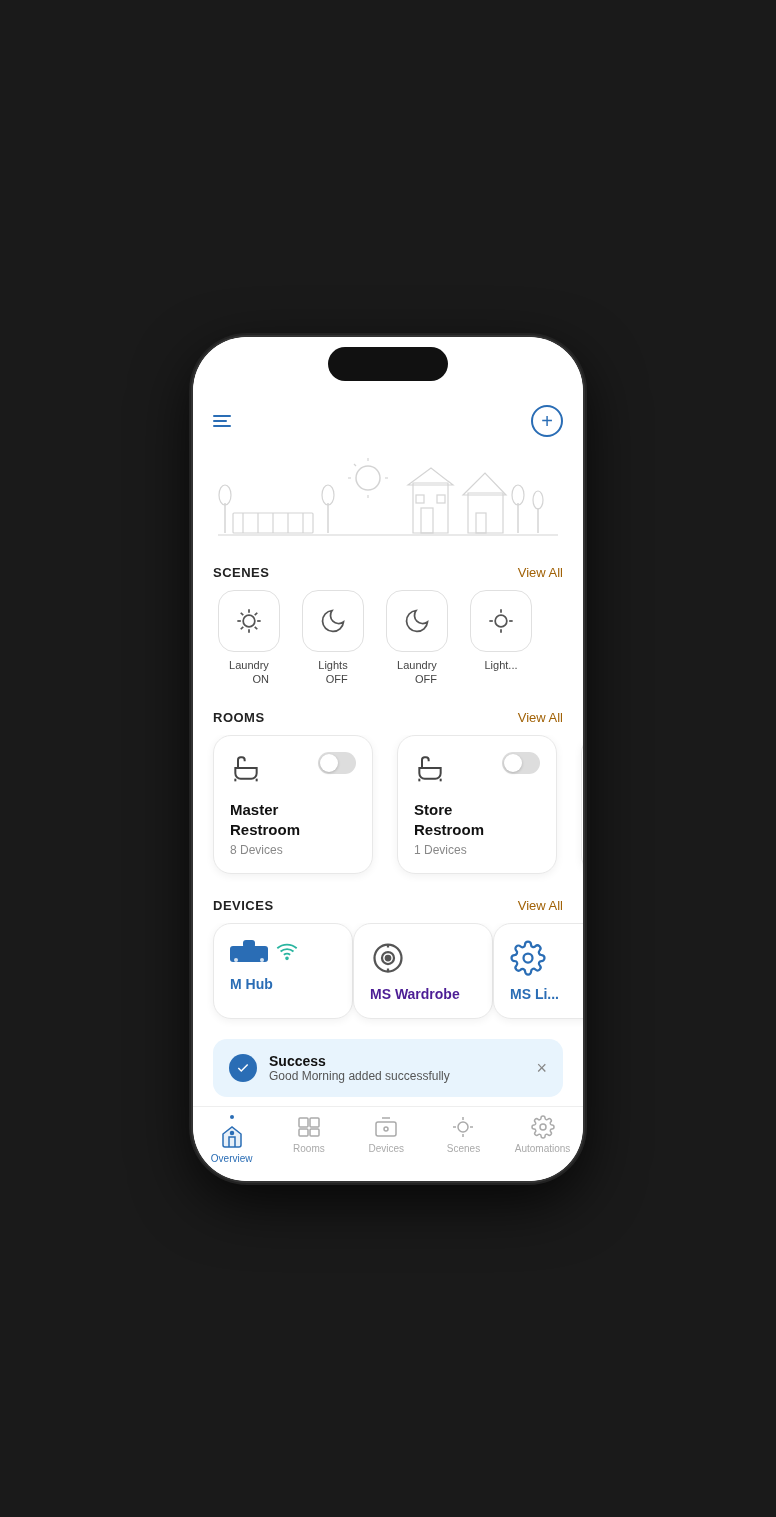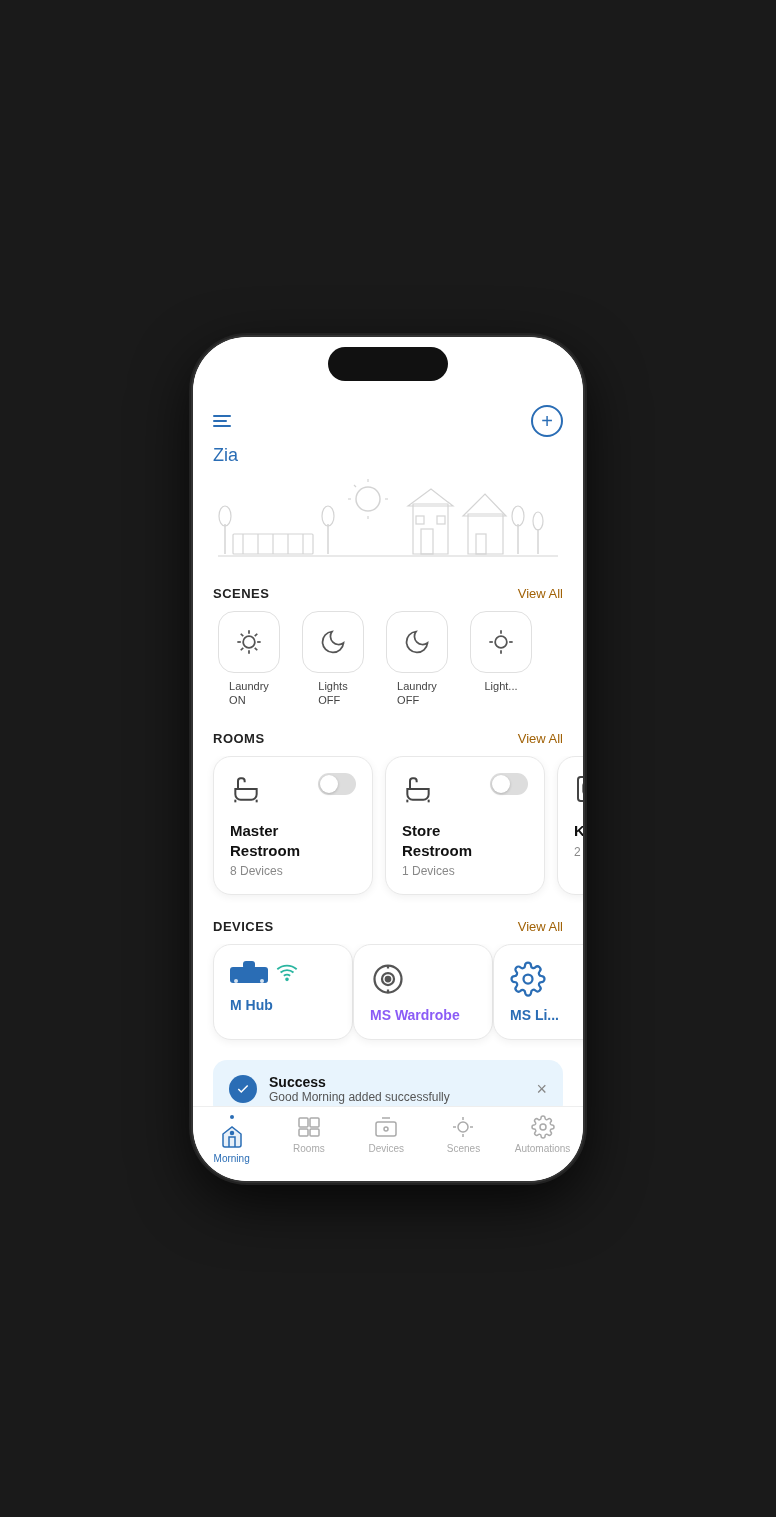--- a/index.html
+++ b/index.html
@@ -157,28 +157,28 @@
     .scene-icon-box svg {
       width: 28px;
       height: 28px;
       stroke: #555;
       fill: none;
       stroke-width: 1.5;
     }
     .scene-label {
       font-size: 11px;
       color: #444;
-      text-align: left;
+      text-align: right;
       line-height: 1.3;
     }
 
     
     .rooms-scroll {
       display: flex;
-      gap: 12px;
+      gap: 24px;
       padding: 0 20px 12px;
       overflow-x: auto;
       scrollbar-width: none;
     }
     .rooms-scroll::-webkit-scrollbar { display: none; }
     .room-card {
       min-width: 160px;
       background: #fff;
       border-radius: 18px;
       padding: 16px;
@@ -357,21 +357,20 @@
       <div class="header">
         <div class="menu-icon">
           <span></span>
           <span></span>
           <span></span>
         </div>
         <div class="add-btn">+</div>
       </div>
 
       <div class="welcome-section">
-        <div class="welcome-subtitle">Zia</div>
       </div>
 
       <div class="house-illustration">
         <svg width="100%" height="100" viewBox="0 0 350 100" fill="none" xmlns="http://www.w3.org/2000/svg" opacity="0.25">
 
           <rect x="20" y="60" width="80" height="20" rx="1" stroke="#555" stroke-width="1.2" fill="none"></rect>
           <line x1="30" y1="60" x2="30" y2="80" stroke="#555" stroke-width="1.2"></line>
           <line x1="45" y1="60" x2="45" y2="80" stroke="#555" stroke-width="1.2"></line>
           <line x1="60" y1="60" x2="60" y2="80" stroke="#555" stroke-width="1.2"></line>
           <line x1="75" y1="60" x2="75" y2="80" stroke="#555" stroke-width="1.2"></line>
@@ -550,21 +549,21 @@
         <div class="device-card">
           <div class="device-icons">
             <svg width="36" height="36" viewBox="0 0 24 24" fill="none" stroke="#555" stroke-width="1.5">
               <circle cx="12" cy="12" r="9"></circle>
               <circle cx="12" cy="12" r="4"></circle>
               <circle cx="12" cy="12" r="1.5" fill="#555"></circle>
               <line x1="12" y1="3" x2="12" y2="5"></line>
               <line x1="12" y1="19" x2="12" y2="21"></line>
             </svg>
           </div>
-          <div class="device-name" style="color:#8b5cf6;">MS Wardrobe</div>
+          <div class="device-name" style="color:#4c1d95;">MS Wardrobe</div>
         </div>
 
         <div class="device-card">
           <div class="device-icons">
             <svg width="36" height="36" viewBox="0 0 24 24" fill="none" stroke="#2a6db5" stroke-width="1.5">
               <circle cx="12" cy="12" r="3"></circle>
               <path d="M19.4 15a1.65 1.65 0 0 0 .33 1.82l.06.06a2 2 0 0 1-2.83 2.83l-.06-.06a1.65 1.65 0 0 0-1.82-.33 1.65 1.65 0 0 0-1 1.51V21a2 2 0 0 1-4 0v-.09A1.65 1.65 0 0 0 9 19.4a1.65 1.65 0 0 0-1.82.33l-.06.06a2 2 0 0 1-2.83-2.83l.06-.06A1.65 1.65 0 0 0 4.68 15a1.65 1.65 0 0 0-1.51-1H3a2 2 0 0 1 0-4h.09A1.65 1.65 0 0 0 4.6 9a1.65 1.65 0 0 0-.33-1.82l-.06-.06a2 2 0 0 1 2.83-2.83l.06.06A1.65 1.65 0 0 0 9 4.68a1.65 1.65 0 0 0 1-1.51V3a2 2 0 0 1 4 0v.09a1.65 1.65 0 0 0 1 1.51 1.65 1.65 0 0 0 1.82-.33l.06-.06a2 2 0 0 1 2.83 2.83l-.06.06A1.65 1.65 0 0 0 19.4 9a1.65 1.65 0 0 0 1.51 1H21a2 2 0 0 1 0 4h-.09a1.65 1.65 0 0 0-1.51 1z"></path>
             </svg>
           </div>
           <div class="device-name">MS Li...</div>
@@ -586,21 +585,21 @@
 
       <div class="bottom-nav">
 
         <div class="nav-item active">
           <div class="nav-active-dot"></div>
           <svg viewBox="0 0 24 24">
             <path d="M3 9l9-7 9 7v11a2 2 0 0 1-2 2H5a2 2 0 0 1-2-2z" stroke="#2a6db5" fill="#e8f0f8"></path>
             <polyline points="9 22 9 12 15 12 15 22" stroke="#2a6db5"></polyline>
             <circle cx="12" cy="8" r="1.5" fill="#2a6db5"></circle>
           </svg>
-          <span class="nav-label">Morning</span>
+          <span class="nav-label">Overview</span>
         </div>
 
         <div class="nav-item">
           <svg viewBox="0 0 24 24">
             <rect x="2" y="3" width="9" height="9" rx="1"></rect>
             <rect x="13" y="3" width="9" height="9" rx="1"></rect>
             <rect x="2" y="14" width="9" height="7" rx="1"></rect>
             <rect x="13" y="14" width="9" height="7" rx="1"></rect>
           </svg>
           <span class="nav-label">Rooms</span>

